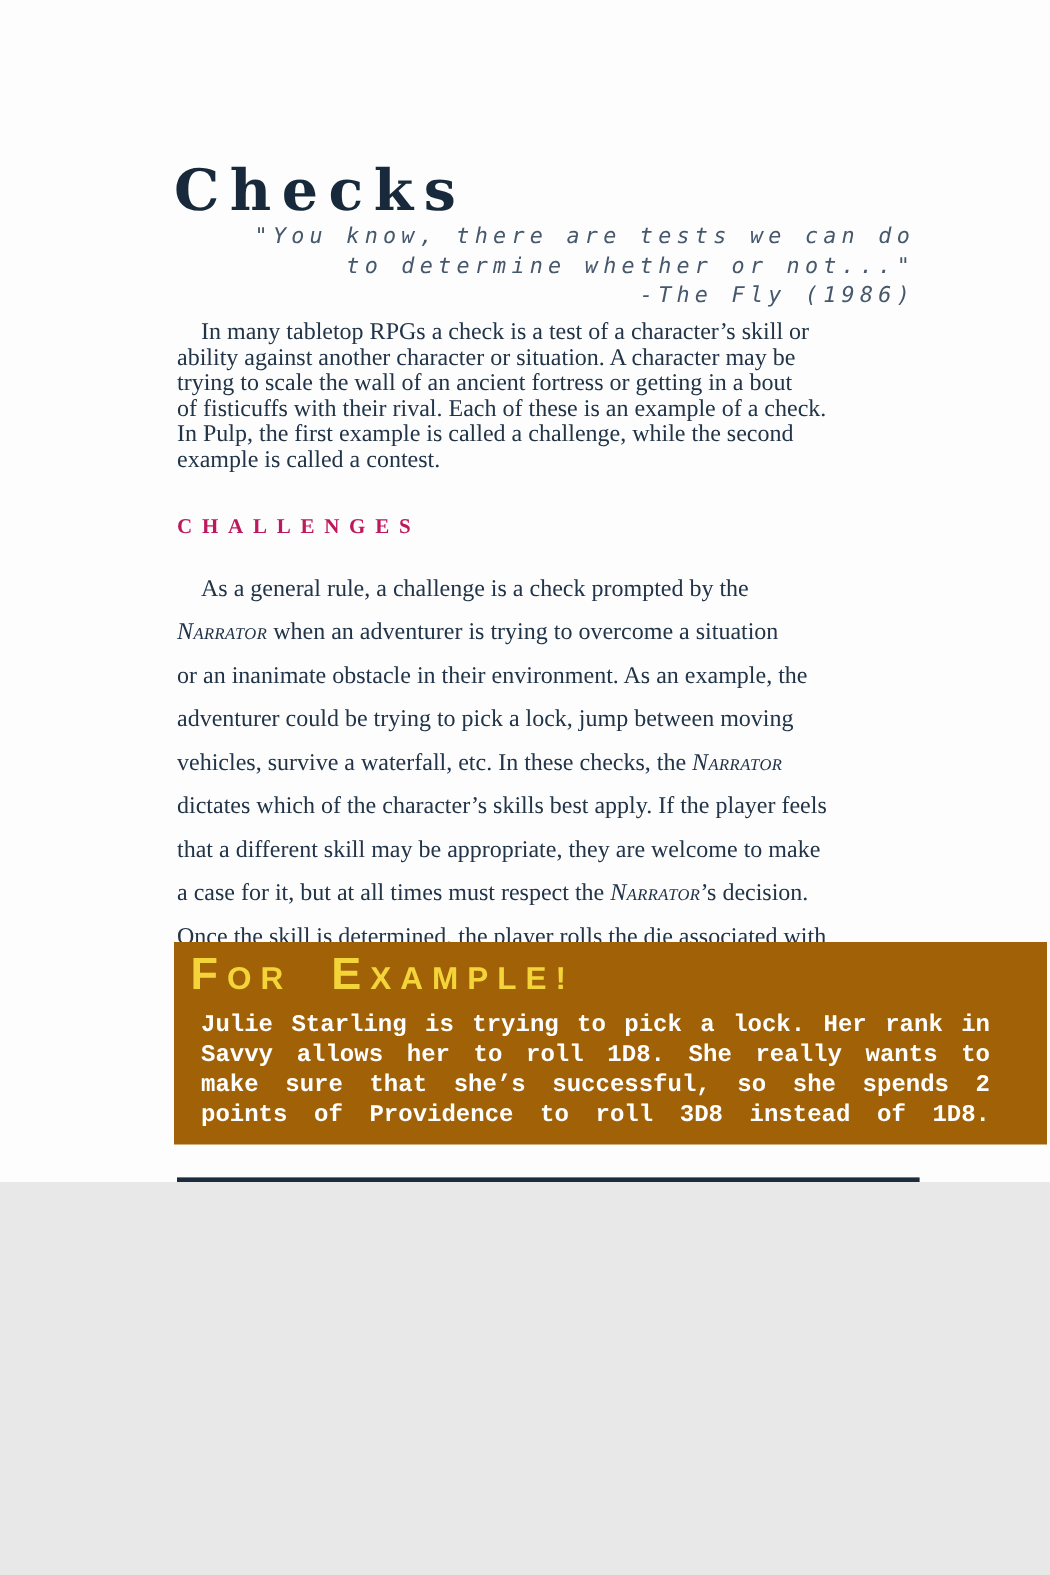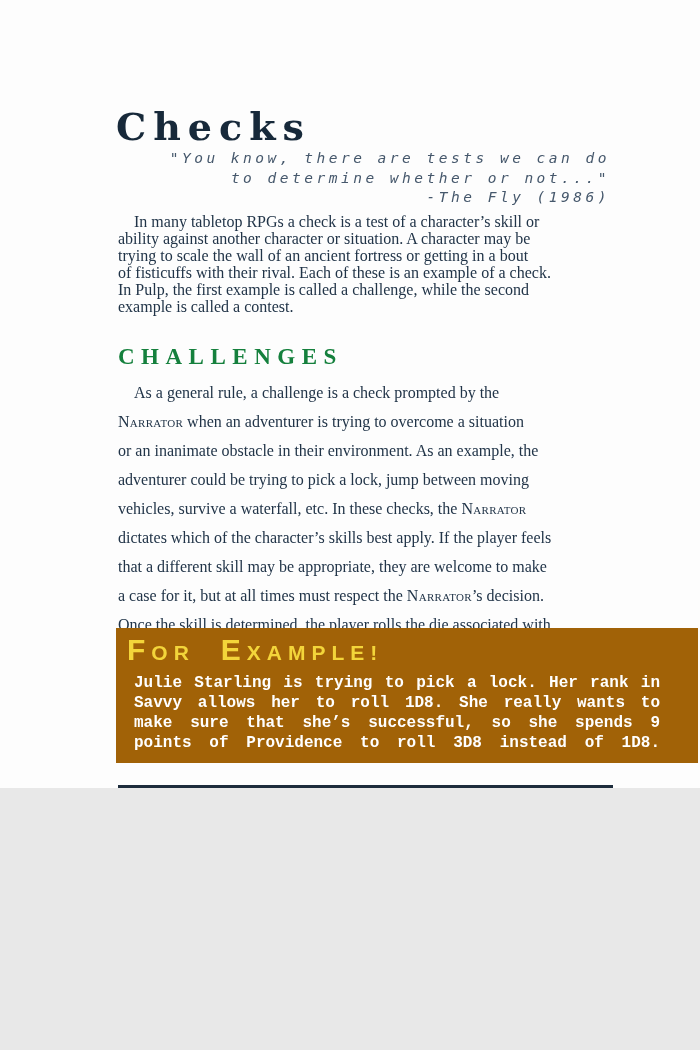--- a/index.html
+++ b/index.html
@@ -44,25 +44,25 @@
     white-space: pre-line;
     text-indent: 16px;
   }
   .para-intro { top: 213px; line-height: 17px; }
   .para-challenges { top: 378px; line-height: 29px; }
   .section-heading {
     position: absolute;
     left: 118px; top: 344px;
     font-family: "Liberation Serif", serif;
     font-weight: 700;
-    font-size: 23px;
+    font-size: 14px;
     letter-spacing: 6.5px;
-    color: #15803d;
+    color: #be185d;
   }
-  .sc { font-variant: small-caps; letter-spacing: 0.3px; }
+  .sc { font-variant: small-caps; font-style: italic; letter-spacing: 0.3px; }
   .example-box {
     position: absolute;
     left: 116px; top: 628px;
     width: 582px; height: 135px;
     background: #a16207;
     padding: 5px 38px 10px 11px;
   }
   .example-title {
     color: #f3d53a;
     font-family: "Liberation Sans", sans-serif;
@@ -134,21 +134,21 @@
 
   <p class="body-para para-challenges">As a general rule, a challenge is a check prompted by the<br><span class="sc">Narrator</span> when an adventurer is trying to overcome a situation<br>or an inanimate obstacle in their environment. As an example, the<br>adventurer could be trying to pick a lock, jump between moving<br>vehicles, survive a waterfall, etc. In these checks, the <span class="sc">Narrator</span><br>dictates which of the character’s skills best apply. If the player feels<br>that a different skill may be appropriate, they are welcome to make<br>a case for it, but at all times must respect the <span class="sc">Narrator</span>’s decision.<br>Once the skill is determined, the player rolls the die associated with<br>that skill and succeeds if they roll a 1, 2, or 3. Anything results 4 or<br>greater mean that the character has failed at the check, and the party<br>loses 1 Luck (See page X).</p>
 
   <div class="example-box">
     <div class="example-title">
       <span class="ex-word">For</span>
       <span class="ex-word">Example!</span>
     </div>
     <div class="example-text">Julie Starling is trying to pick a lock. Her rank in
 Savvy allows her to roll 1D8. She really wants to
-make sure that she’s successful, so she spends 9
+make sure that she’s successful, so she spends 2
 points of Providence to roll 3D8 instead of 1D8.</div>
   </div>
 
   <div class="image-placeholder">
     <svg width="487" height="140" viewBox="0 0 487 140" preserveAspectRatio="none">
       <line x1="0" y1="0" x2="487" y2="140" stroke="#1d2c3c" stroke-width="5"></line>
       <line x1="0" y1="140" x2="487" y2="0" stroke="#1d2c3c" stroke-width="5"></line>
     </svg>
   </div>
 

